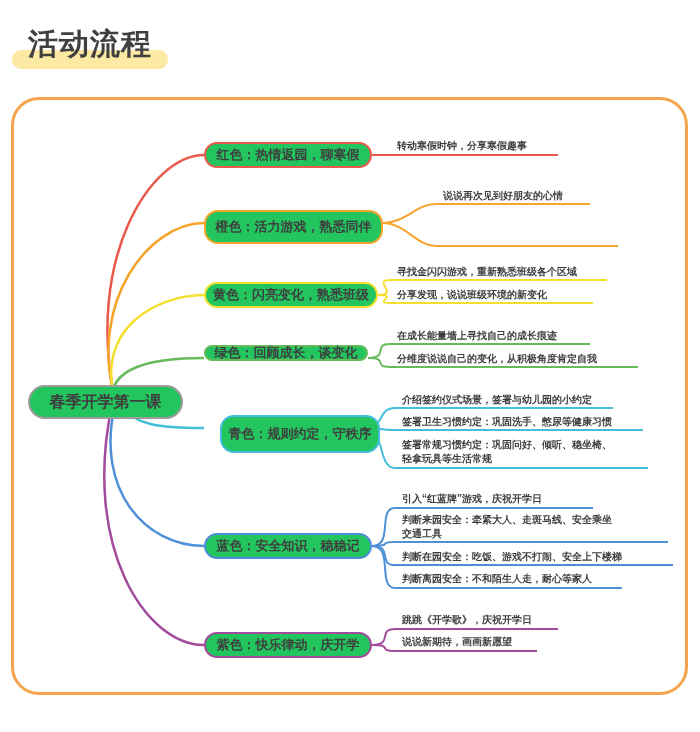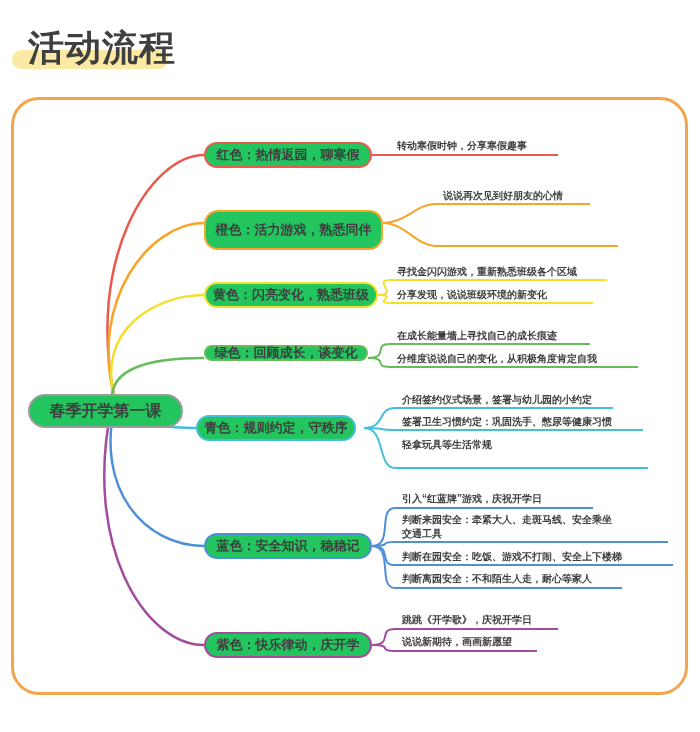--- a/index.html
+++ b/index.html
@@ -3,37 +3,37 @@
 <meta charset="utf-8">
 <style>
   html,body{margin:0;padding:0;background:#ffffff;}
   body{
     width:700px;height:732px;position:relative;overflow:hidden;
     font-family:"Liberation Sans","DejaVu Sans",sans-serif;
     color:#3e3e3e;
   }
   .page-title{
     position:absolute;left:28px;top:24px;z-index:3;
-    font-size:36px;font-weight:bold;letter-spacing:1px;color:#3f3f3f;
+    font-size:30px;font-weight:bold;letter-spacing:1px;color:#3f3f3f;
   }
   .title-highlight{
     position:absolute;left:12px;top:50px;width:156px;height:19px;
     background:#fbe9a4;border-radius:9px;z-index:2;
   }
   .map-frame{
     position:absolute;left:11px;top:97px;width:671px;height:592px;
     border:3px solid #f3a44d;border-radius:28px;z-index:1;background:transparent;
   }
   svg.wires{position:absolute;left:0;top:0;z-index:2;pointer-events:none;}
   .node{
     position:absolute;display:flex;align-items:center;justify-content:center;
     background:#22c55e;border:2px solid #9c9c9c;border-radius:17px;
     font-weight:bold;box-sizing:border-box;z-index:4;white-space:nowrap;
   }
-  .center-node{font-size:16px;margin-top:9px;}
+  .center-node{font-size:16px;}
   .pill{font-size:13px;border-radius:14px;}
   .child{
     position:absolute;z-index:4;font-size:10px;font-weight:bold;
     line-height:14px;color:#3e3e3e;white-space:nowrap;
   }
 </style>
 </head>
 <body>
 
 <div class="title-highlight"></div>
@@ -69,24 +69,24 @@
     <path d="M372,546 C394,546 377,565 395,565 H673" stroke="#4e90d7"></path>
     <path d="M372,546 C394,546 377,588 395,588 H622" stroke="#4e90d7"></path>
     <path d="M372,645 C394,645 377,629 395,629 H558" stroke="#a34b9d"></path>
     <path d="M372,645 C394,645 377,651 395,651 H537" stroke="#a34b9d"></path>
   </g>
 </svg>
 
 <div class="node center-node" style="left:28px;top:385px;width:155px;height:34px;">春季开学第一课</div>
 
 <div class="node pill" style="left:204px;top:142px;width:168px;height:26px;border-color:#e9594c;">红色：热情返园，聊寒假</div>
-<div class="node pill" style="left:204px;top:210px;width:179px;height:40px;border-color:#f6a42a;text-align:center;">橙色：活力游戏，熟悉同伴</div>
+<div class="node pill" style="left:204px;top:210px;width:179px;height:34px;border-color:#f6a42a;text-align:center;">橙色：活力游戏，熟悉同伴</div>
 <div class="node pill" style="left:204px;top:282px;width:174px;height:26px;border-color:#f4df2f;">黄色：闪亮变化，熟悉班级</div>
 <div class="node pill" style="left:204px;top:345px;width:164px;height:16px;border-color:#67bb5b;">绿色：回顾成长，谈变化</div>
-<div class="node pill" style="left:196px;top:415px;width:160px;height:26px;border-color:#45bed9;">青色：规则约定，守秩序</div>
+<div class="node pill" style="left:220px;top:415px;width:160px;height:38px;border-color:#45bed9;">青色：规则约定，守秩序</div>
 <div class="node pill" style="left:204px;top:533px;width:168px;height:26px;border-color:#4e90d7;">蓝色：安全知识，稳稳记</div>
 <div class="node pill" style="left:204px;top:632px;width:168px;height:26px;border-color:#a34b9d;">紫色：快乐律动，庆开学</div>
 
 <div class="child" style="left:397px;top:139px;">
   <div>转动寒假时钟，分享寒假趣事</div>
 </div>
 
 <div class="child" style="left:443px;top:189px;">
   <div>说说再次见到好朋友的心情</div>
 </div>
@@ -107,20 +107,21 @@
   <div>分维度说说自己的变化，从积极角度肯定自我</div>
 </div>
 
 <div class="child" style="left:402px;top:393px;">
   <div>介绍签约仪式场景，签署与幼儿园的小约定</div>
 </div>
 <div class="child" style="left:402px;top:415px;">
   <div>签署卫生习惯约定：巩固洗手、憋尿等健康习惯</div>
 </div>
 <div class="child" style="left:402px;top:438px;">
+  <div>签署常规习惯约定：巩固问好、倾听、稳坐椅、</div>
   <div>轻拿玩具等生活常规</div>
 </div>
 
 <div class="child" style="left:402px;top:492px;">
   <div>引入“红蓝牌”游戏，庆祝开学日</div>
 </div>
 <div class="child" style="left:402px;top:513px;">
   <div>判断来园安全：牵紧大人、走斑马线、安全乘坐</div>
   <div>交通工具</div>
 </div>

